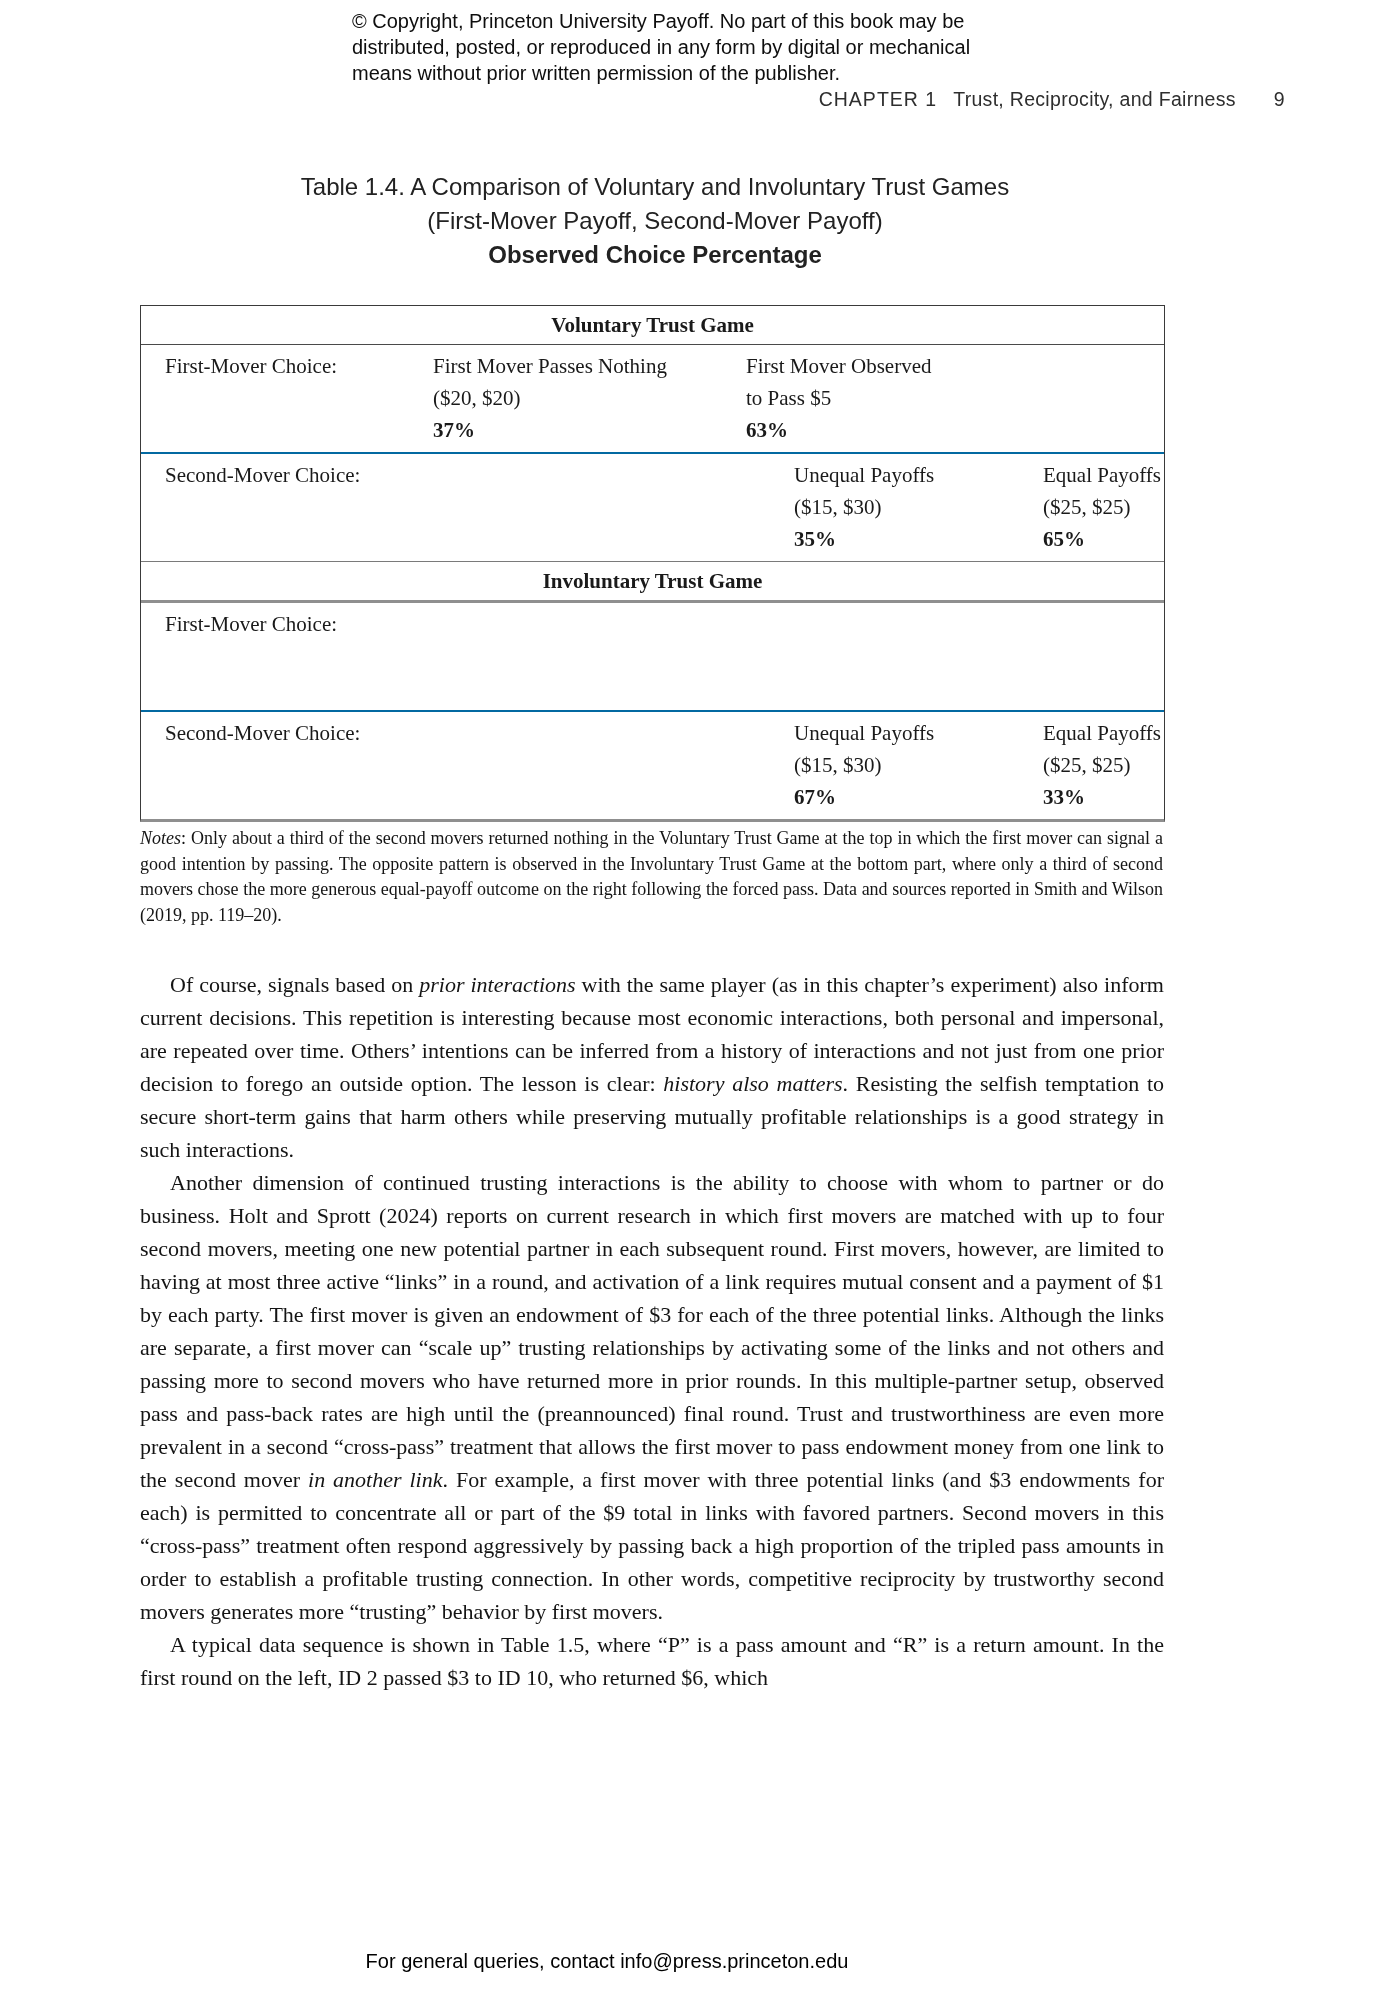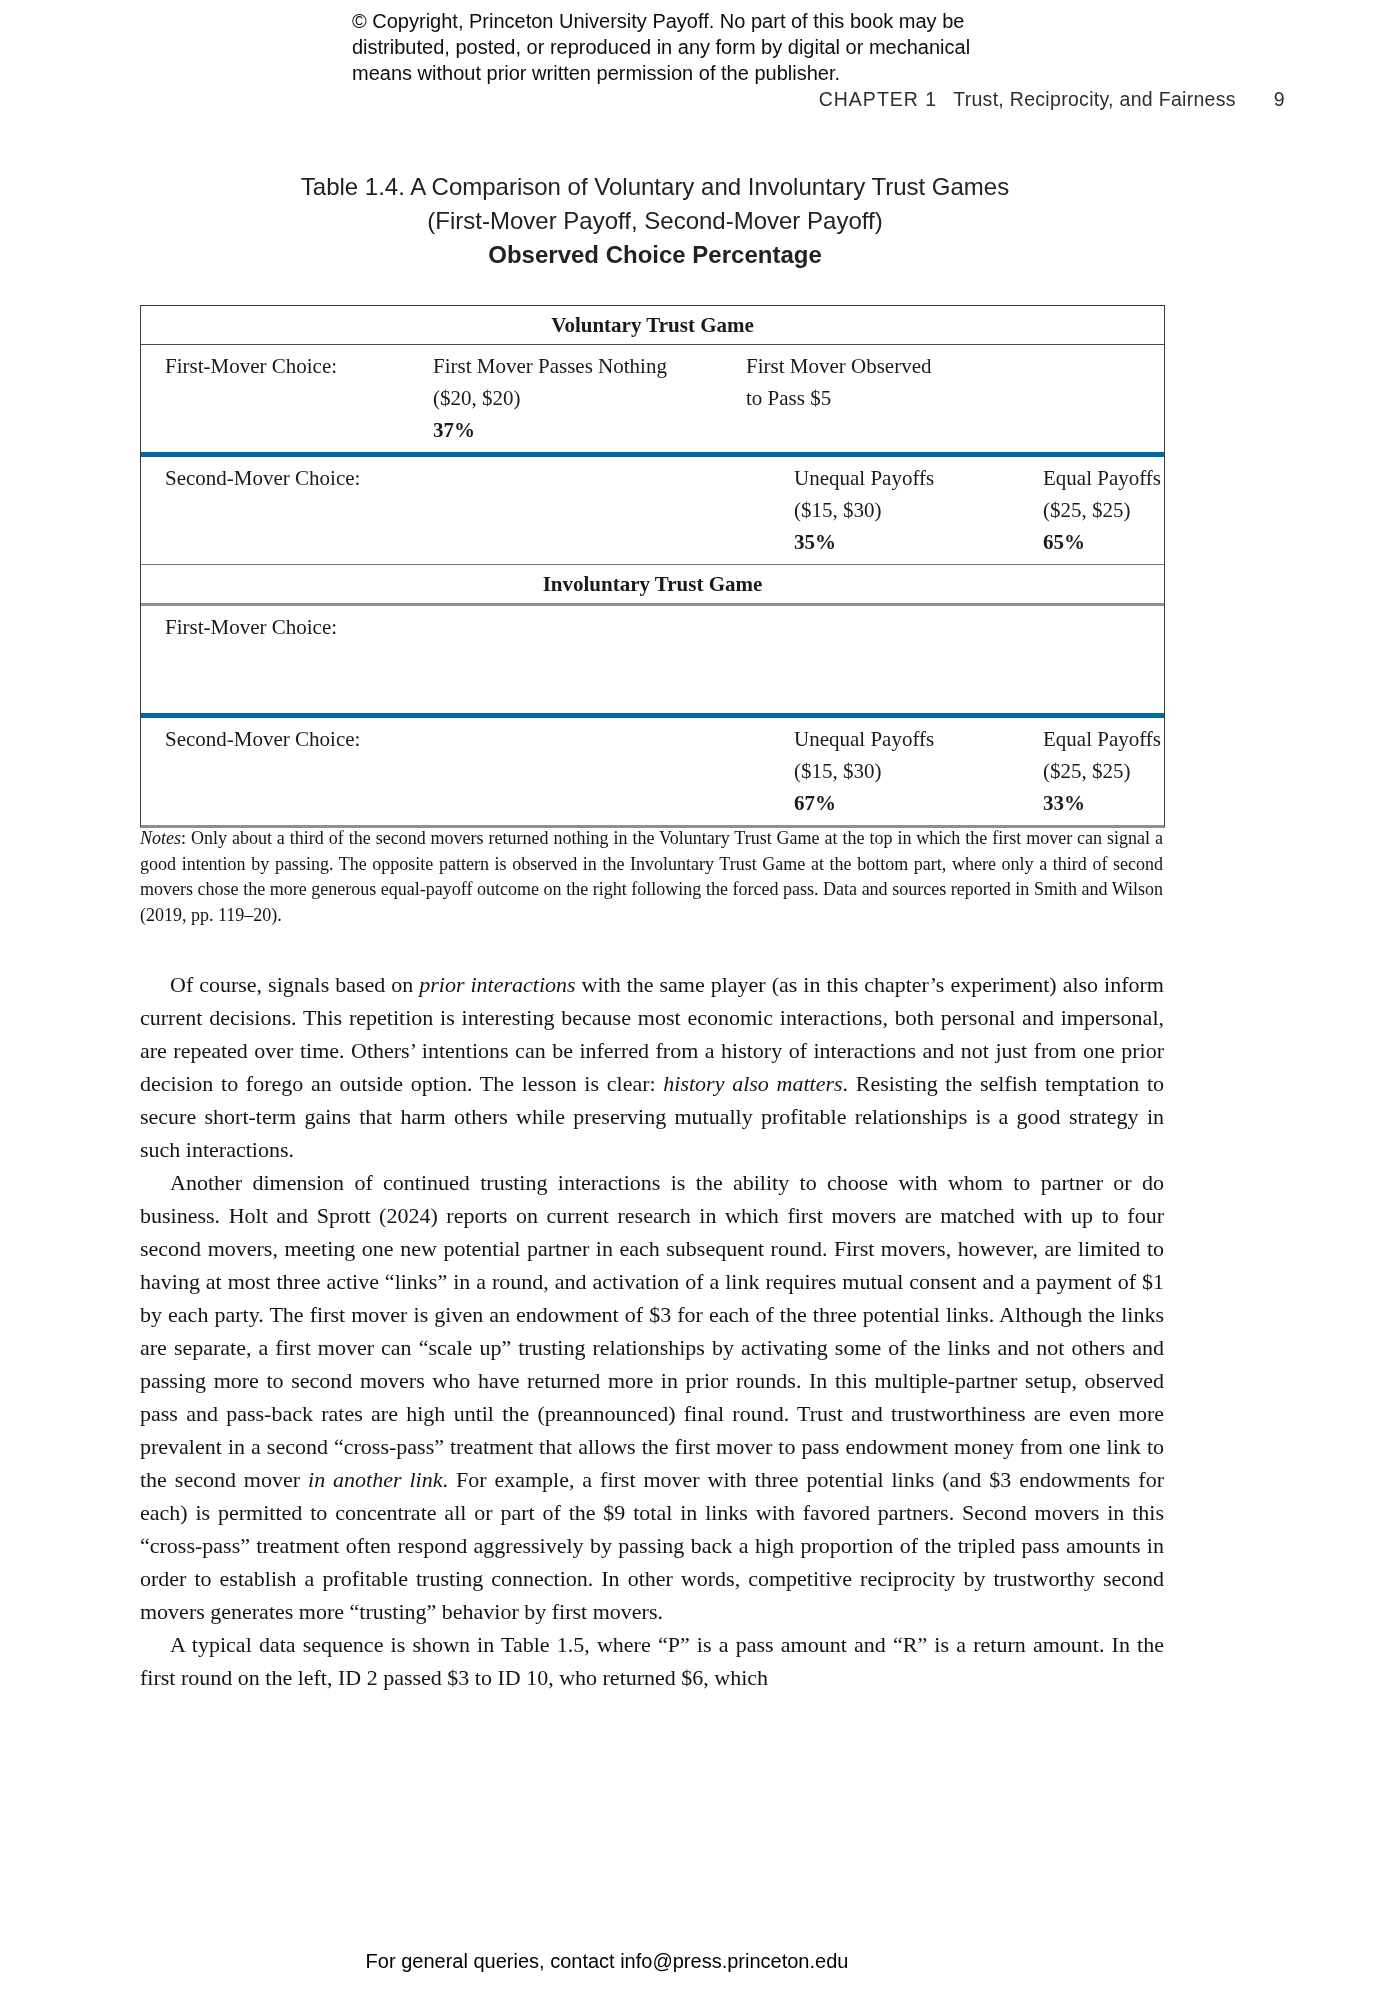--- a/index.html
+++ b/index.html
@@ -36,21 +36,21 @@
   }
   .tbl-h{
     text-align:center;font-weight:700;height:38px;line-height:38px;
     border-bottom:1.5px solid #4a4a4a;
   }
   .tbl-h.thick{border-bottom:3px solid #8f8f8f;border-top:1px solid #7a7a7a;}
   .tbl-row{
     display:grid;grid-template-columns:292px 313px 225px 193px;
     min-height:100px;padding-top:5px;padding-bottom:2px;
   }
-  .tbl-row + .tbl-row{border-top:5px solid #0369a1;gap:24px;}
+  .tbl-row + .tbl-row{border-top:2px solid #0369a1;gap:24px;}
   .cell{padding-right:8px;}
   .cell.lbl{padding-left:24px;}
   .c2{grid-column:2;}
   .c3{grid-column:3;}
   .c3s{grid-column:3 / span 2;}
   .c4{grid-column:4;}
   .pct{font-weight:700;}
   
   .tbl-notes{
     position:absolute;left:140px;top:826px;width:1023px;
@@ -96,20 +96,21 @@
   <div class="tbl-row">
     <div class="cell lbl">First-Mover Choice:</div>
     <div class="cell c2">
       <div>First Mover Passes Nothing</div>
       <div>($20, $20)</div>
       <div class="pct">37%</div>
     </div>
     <div class="cell c3s">
       <div>First Mover Observed</div>
       <div>to Pass $5</div>
+      <div class="pct">63%</div>
     </div>
   </div>
 
   <div class="tbl-row">
     <div class="cell lbl">Second-Mover Choice:</div>
     <div class="cell c3">
       <div>Unequal Payoffs</div>
       <div>($15, $30)</div>
       <div class="pct">35%</div>
     </div>

